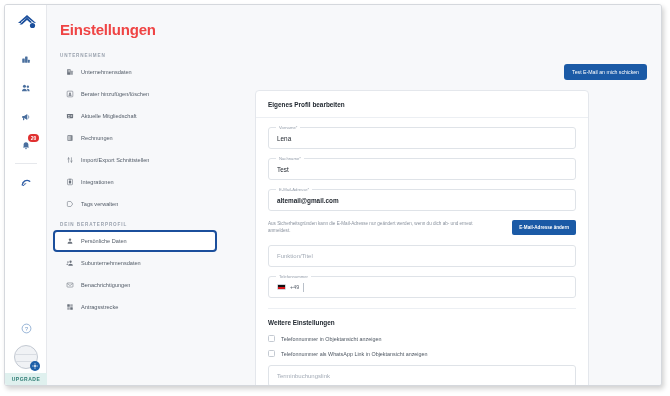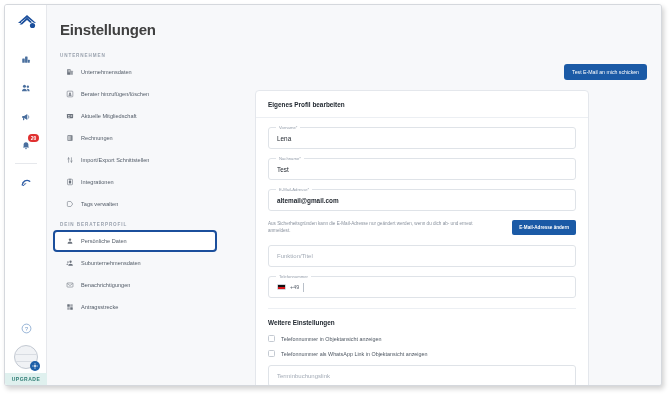--- a/index.html
+++ b/index.html
@@ -123,21 +123,21 @@
     position: absolute;
     left: 42px; top: 0;
     width: 176px; height: 100%;
     background: #f7f8fa;
   }
   .page-title {
     position: absolute;
     left: 13px; top: 16px;
     font-size: 15px;
     font-weight: bold;
-    color: #404040;
+    color: #ef4444;
     letter-spacing: -0.2px;
   }
   .nav-section {
     margin-left: 13px;
     margin-top: 4px;
     font-size: 4.6px;
     font-weight: bold;
     letter-spacing: 0.9px;
     color: #9aa2ae;
     text-transform: uppercase;

